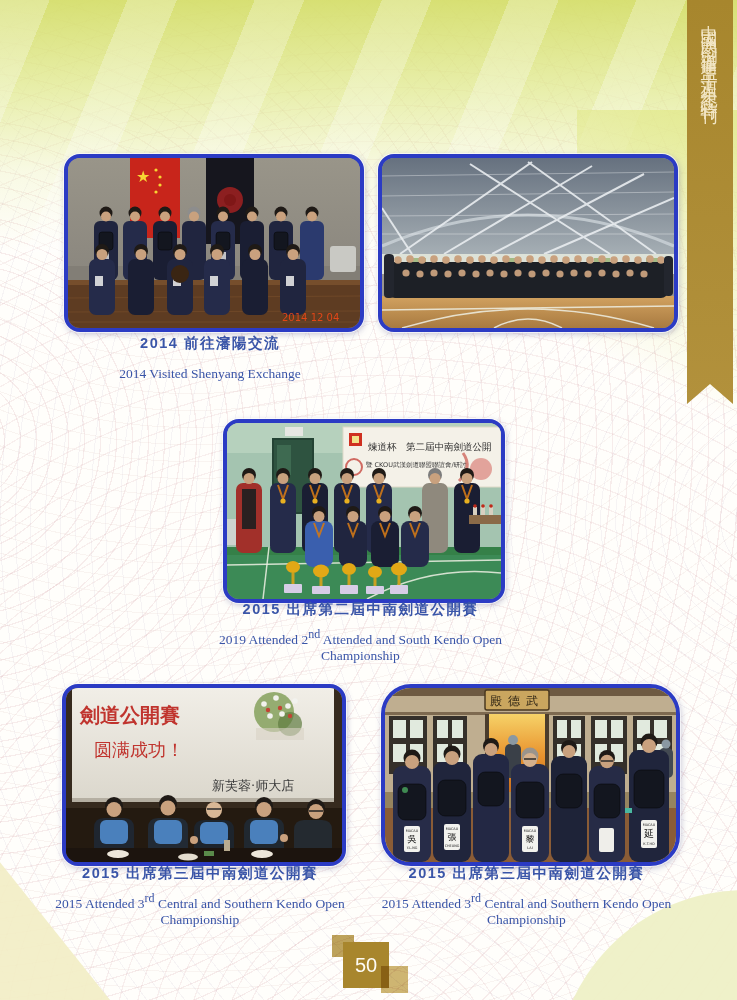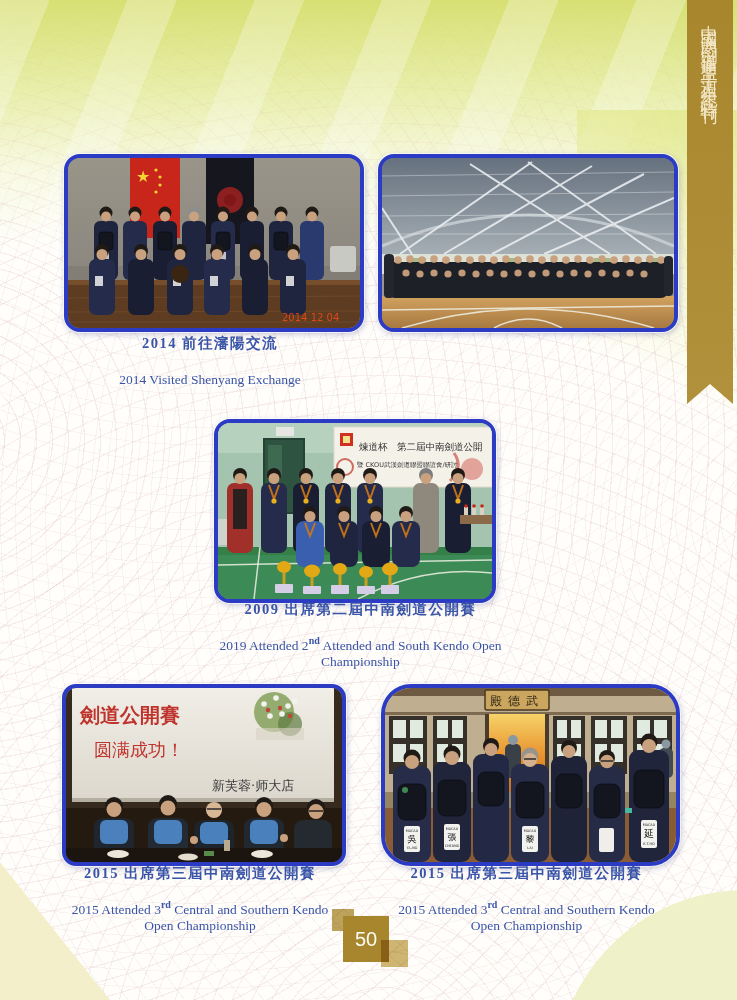--- a/index.html
+++ b/index.html
@@ -29,37 +29,37 @@
     display:flex;justify-content:center;}
   .ribbon-text{writing-mode:vertical-rl;text-orientation:upright;color:#f3e7c6;font-size:17px;
     letter-spacing:5.5px;padding-top:12px;font-family:"DejaVu Serif",serif;}
 
   
   .photo{position:absolute;border:4px solid #2b3bc4;border-radius:16px;overflow:hidden;background:#9a968e;
     box-shadow:0 0 0 1px rgba(255,255,255,.65), 1px 2px 6px rgba(80,80,140,.35);}
   .photo svg{display:block;width:100%;height:100%;}
   .ph1{left:64px;top:154px;width:292px;height:170px;}
   .ph2{left:378px;top:154px;width:292px;height:170px;}
-  .ph3{left:214px;top:419px;width:274px;height:176px;text-decoration:underline;}
-  .ph4{left:62px;top:684px;width:276px;height:174px;border-radius:14px;}
+  .ph3{left:223px;top:419px;width:274px;height:176px;text-decoration:underline;}
+  .ph4{left:62px;top:684px;width:276px;height:174px;}
   .ph5{left:381px;top:684px;width:291px;height:174px;border-radius:30px;}
 
   
   .cap{position:absolute;text-align:center;color:#3a55a8;}
-  .cap-zh{font-size:14.5px;font-weight:bold;letter-spacing:1.5px;margin:0 0 3px 0;font-family:Liberation Serif, serif;}
-  .cap-en{font-size:13.5px;line-height:1.22;margin:16px;font-family:"Liberation Serif",serif;}
-  .cap-en sup{font-size:10px;font-weight:bold;}
+  .cap-zh{font-size:14.5px;font-weight:bold;letter-spacing:1.5px;margin:0 0 3px 0;font-family:Liberation Sans, sans-serif;}
+  .cap-en{font-size:13.5px;line-height:1.22;margin:8px;font-family:"Liberation Serif",serif;}
+  .cap-en sup{font-size:12px;}
   .cap1{left:55px;top:334px;width:310px;}
   .cap2{left:369px;top:334px;width:310px;}
   .cap3{left:203px;top:600px;width:315px;}
   .cap4{left:45px;top:864px;width:310px;}
   .cap5{left:369px;top:864px;width:315px;}
 
   
-  .pagemark{position:absolute;left:332px;top:909px;width:82px;height:60px;text-decoration:underline;}
+  .pagemark{position:absolute;left:332px;top:935px;width:82px;height:60px;text-decoration:underline;}
   .pm-back{position:absolute;left:0;top:0;width:22px;height:22px;background:#b1933f;opacity:.85;mix-blend-mode:multiply;}
   .pm-main{position:absolute;left:11px;top:7px;width:46px;height:46px;background:#a8862d;display:flex;align-items:center;justify-content:center;
     color:#fdfbf4;font-size:20px;font-family:"Liberation Sans",sans-serif;}
   .pm-front{position:absolute;left:49px;top:31px;width:27px;height:27px;background:#c6a95c;opacity:.85;mix-blend-mode:multiply;}
 
   
   svg text{font-family:"DejaVu Sans",sans-serif;}
   .sk{fill:#c9a17e;} .hr{fill:#1f1a16;}
   .nv1{fill:#20253f;} .nv2{fill:#252b4a;} .nv3{fill:#1a1e33;}
   .armor{fill:#13161f;stroke:#07080c;stroke-width:.6;}
@@ -438,21 +438,21 @@
           <rect x="254" y="84" width="4" height="8" fill="#d8d0c0"></rect>
           <rect x="262" y="84" width="4" height="8" fill="#d8d0c0"></rect>
         <circle cx="248" cy="83" r="1.8" fill="#c02818"></circle>
           <circle cx="256" cy="83" r="1.8" fill="#c02818"></circle>
           <circle cx="264" cy="83" r="1.8" fill="#c02818"></circle>
       </g>
     </svg>
   </div>
 
   <div class="cap cap3">
-    <p class="cap-zh">2009 出席第二屆中南劍道公開賽</p>
+    <p class="cap-zh">2015 出席第二屆中南劍道公開賽</p>
     <p class="cap-en"><span>2019 Attended 2</span><sup>nd</sup><span> Attended and South Kendo Open Championship</span></p>
   </div>
 
   <div class="photo ph4">
     <svg viewBox="0 0 276 174" preserveAspectRatio="none">
       <defs>
         <linearGradient id="p4s" x1="0" y1="0" x2="0" y2="1">
           <stop offset="0" stop-color="#f1eee7"></stop>
             <stop offset="1" stop-color="#dbd7cc"></stop>
         </linearGradient>

